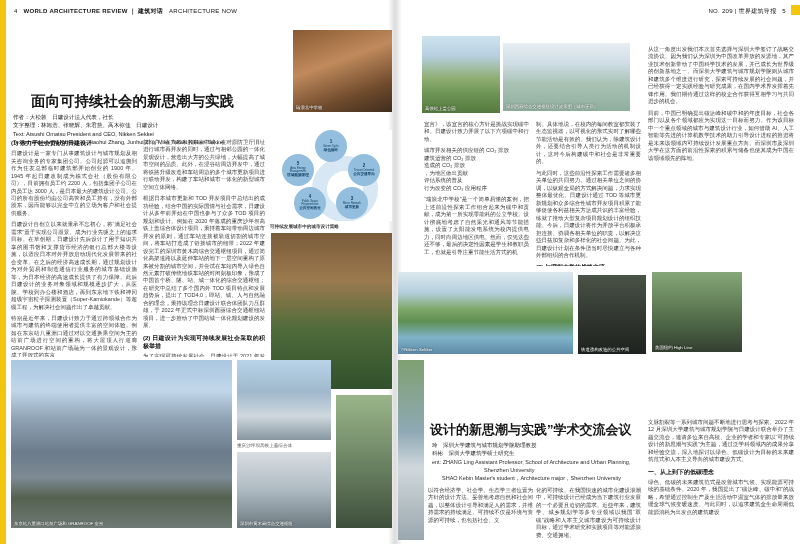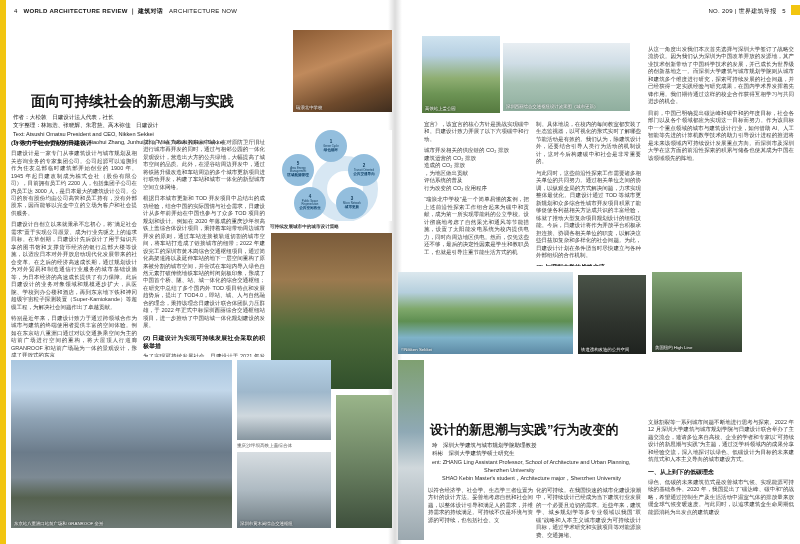--- a/index.html
+++ b/index.html
@@ -172,21 +172,21 @@
     <span class="cap">©Nikken Sekkei</span>
   </div>
   <div class="photo" id="ph-trestle" style="left:578px;top:275px;width:68px;height:79px;">
     <span class="cap">铁道遗构改造的公共空间</span>
   </div>
   <div class="photo" id="ph-highline" style="left:652px;top:272px;width:90px;height:80px;">
     <span class="cap">美国纽约 High Line</span>
   </div>
   <div class="photo" id="ph-strip" style="left:398px;top:360px;width:26px;height:180px;"></div>
 
-  <div class="abs title-zh" style="left:430px;top:421px;font-size:13px;">设计的新思潮与实践”行为改变的</div>
+  <div class="abs title-zh" style="left:430px;top:421px;font-size:13px;">设计的新思潮与实践”学术交流会议</div>
   <div class="abs spk" style="left:432px;top:441px;width:300px;">
     <div>玲　深圳大学建筑与城市规划学院助理教授</div>
     <div>科彬　深圳大学建筑学硕士研究生</div>
     <div>ent: ZHANG Ling   Assistant Professor, School of Architecture and Urban Planning,</div>
     <div style="padding-left:52px;">Shenzhen University</div>
     <div style="padding-left:10px;">SHAO Kebin   Master's student，Architecture major，Shenzhen University</div>
   </div>
 
   <div class="abs col" style="left:428px;top:487px;width:105px;height:53px;">
     <p>以符合经济学、社会学、生态学三者位置为方针的设计方法。妥善地考虑自然和社会问题，以整体设计引导和满足人的需求，并维持需求的持续满足。可持续不仅是环境与资源的可持续，也包括社会、文</p>

